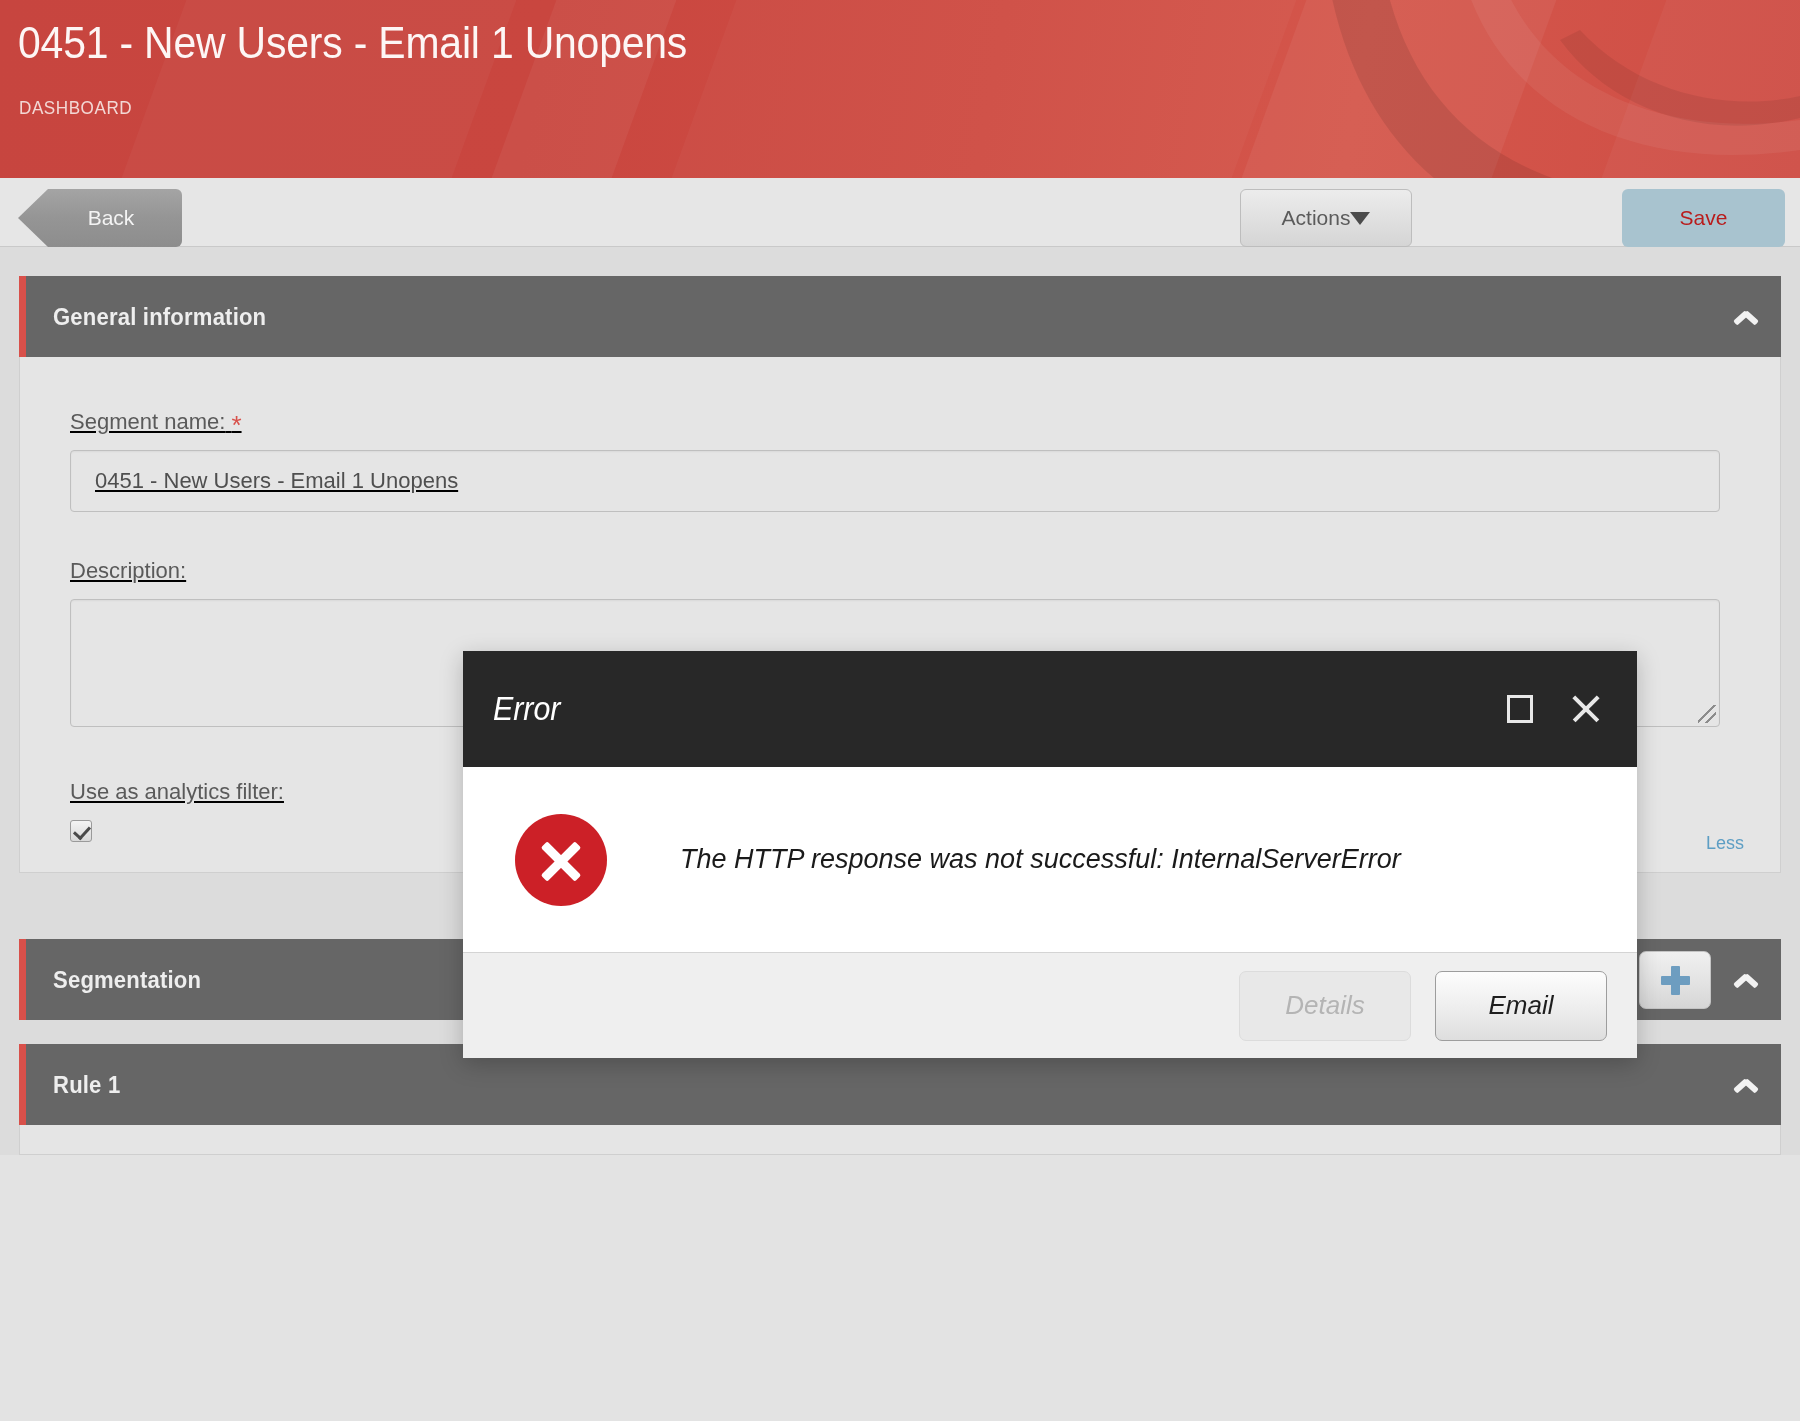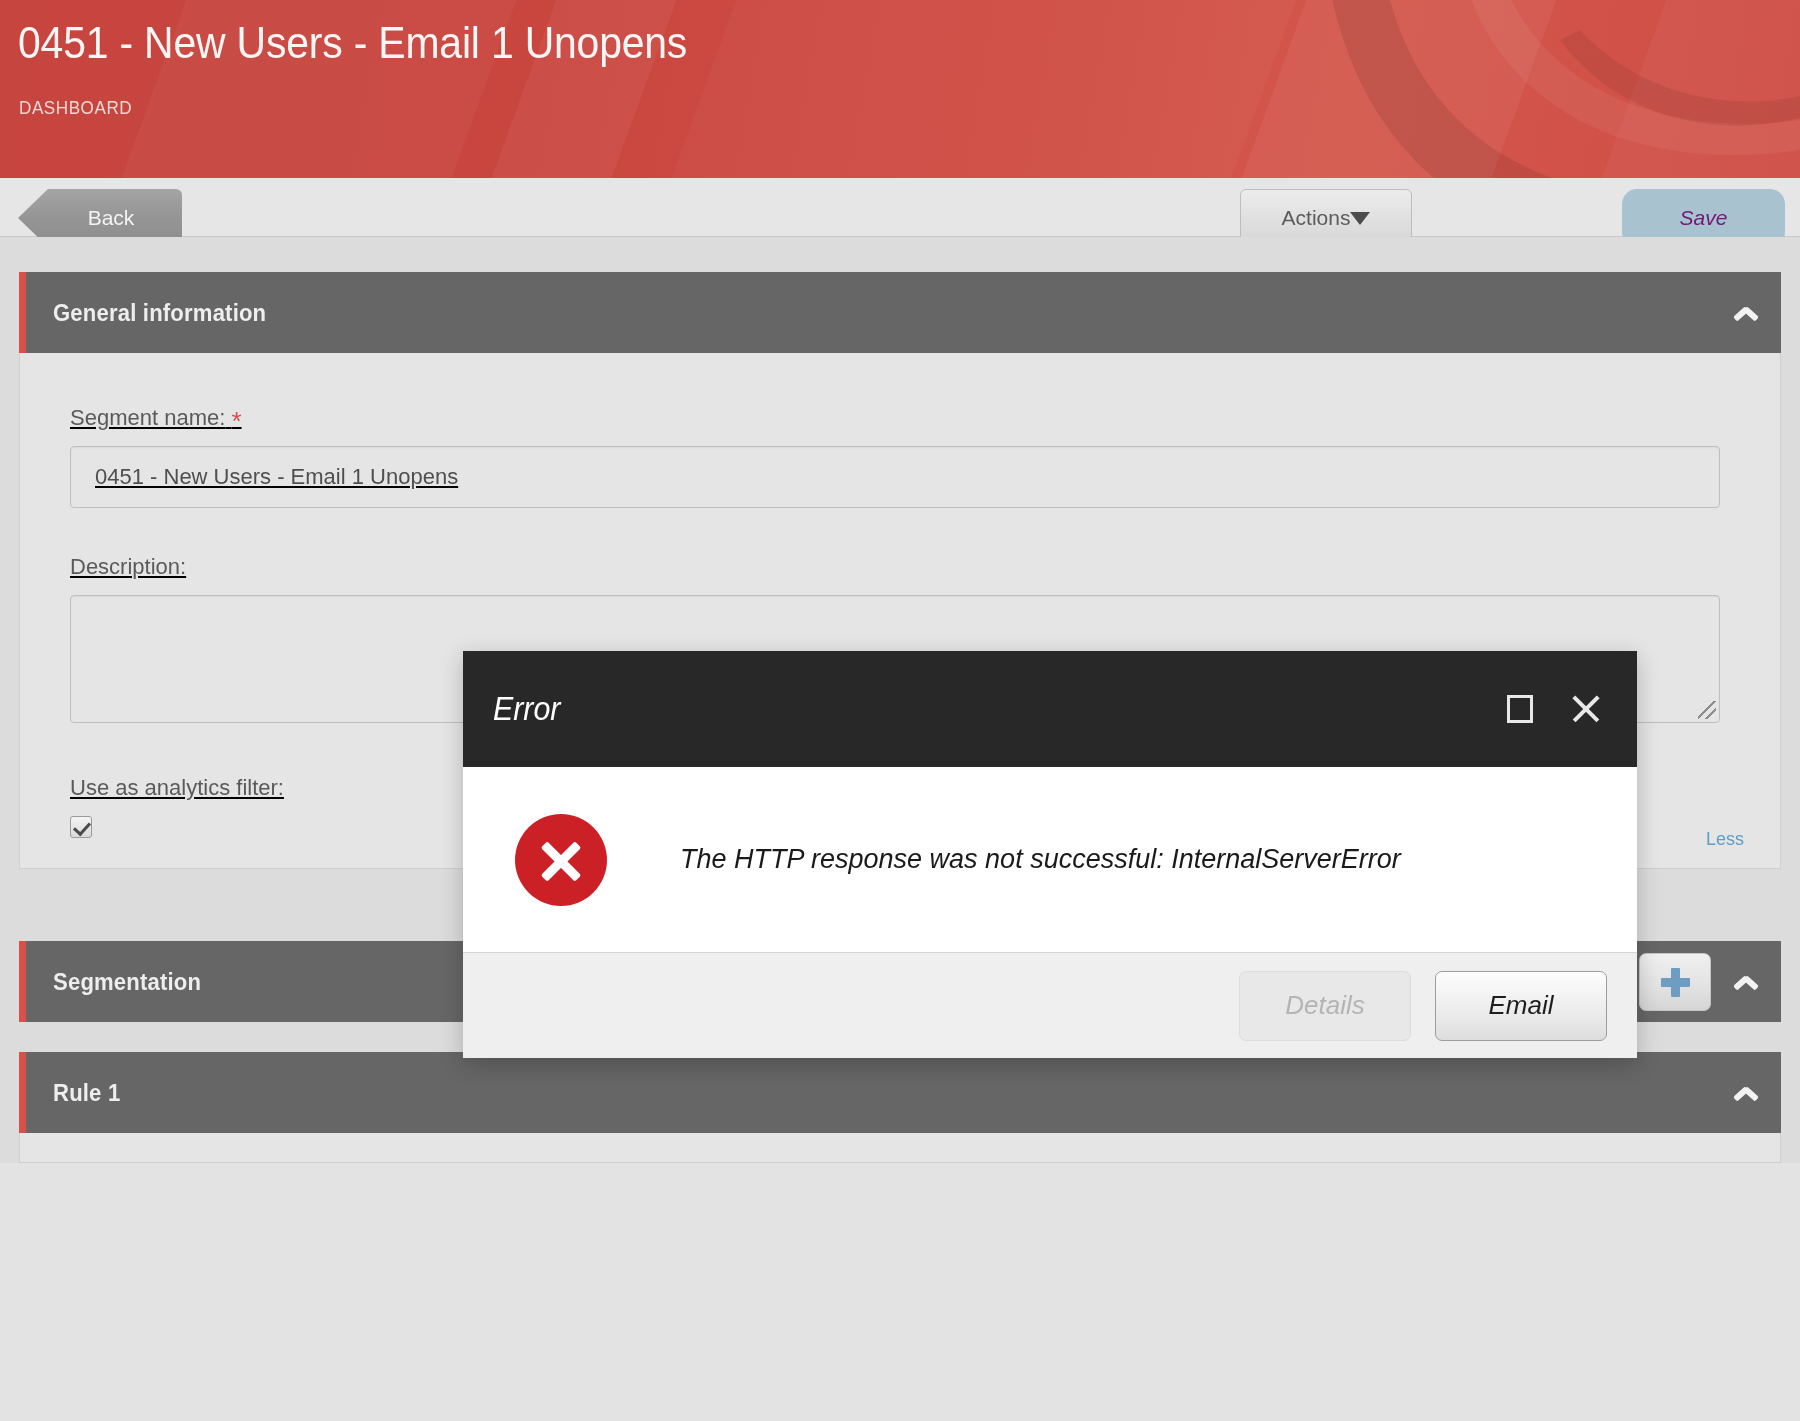--- a/index.html
+++ b/index.html
@@ -57,21 +57,21 @@
     letter-spacing: 0.6px;
     color: #f3d8d5;
     transform: scaleX(0.9);
     transform-origin: left center;
   }
 
   
   .toolbar {
     position: relative;
     width: 1800px;
-    height: 59px;
+    height: 69px;
     background: #e6e6e6;
     border-bottom: 1px solid #c9c9c9;
   }
   .back-btn {
     position: absolute;
     left: 18px;
     top: 11px;
     width: 164px;
     height: 58px;
     background: linear-gradient(180deg, #a4a4a4 0%, #959595 50%, #8d8d8d 100%);
@@ -108,34 +108,33 @@
     border-right: 10px solid transparent;
     border-top: 13px solid #4b4b4b;
   }
   .save-btn {
     position: absolute;
     right: 15px;
     top: 11px;
     width: 163px;
     height: 58px;
     background: #a8c3cf;
-    border-radius: 15px;
+    border-radius: 6px;
     display: flex;
     align-items: center;
     justify-content: center;
     font-size: 21px;
-    color: #701a75;
+    color: #b91c1c;
     cursor: default;
-    font-style: italic;
   }
 
   
   .page { position: relative; width: 1800px; background: #dcdcdc; padding-top: 17px; }
 
-  .panel { position: relative; margin: 18px 19px 0 19px; }
+  .panel { position: relative; margin: 12px 19px 0 19px; }
   .panel-head {
     position: relative;
     height: 81px;
     background: #666666;
     border-left: 7px solid #d8504a;
     display: flex;
     align-items: center;
     padding-left: 27px;
   }
   .panel-title {

